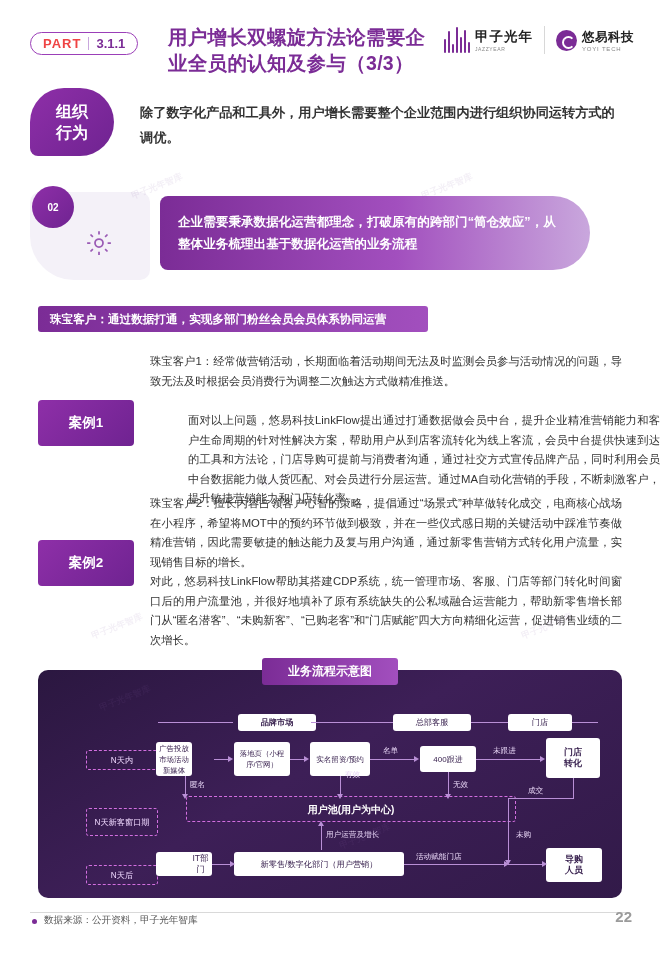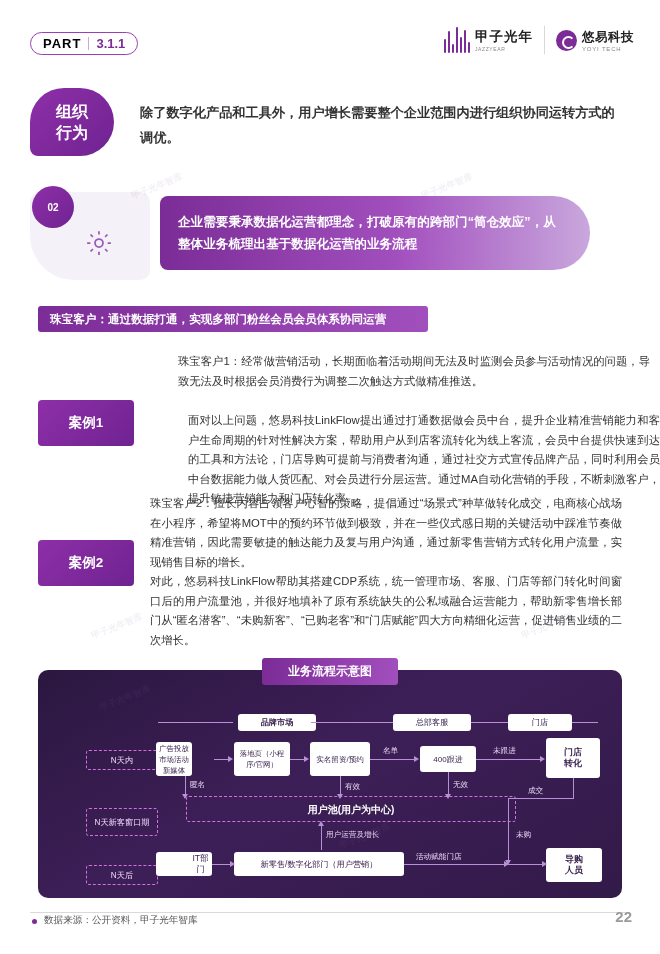--- a/index.html
+++ b/index.html
@@ -23,21 +23,21 @@
   .part-badge {
     position: absolute; left: 30px; top: 14px;
     border: 1.4px solid #9b3fb8;
     border-radius: 14px;
     padding: 3px 12px 3px 12px;
     display: flex; align-items: center; gap: 7px;
     background: #fff;
   }
   .part-label {
     font-size: 13px; font-weight: bold;
-    color: #000000; letter-spacing: 1px;
+    color: #ef4444; letter-spacing: 1px;
   }
   .part-sep {
     width: 1px; height: 13px; background: #c9a7dd;
   }
   .part-num {
     font-size: 13px; font-weight: bold; color: #7b2c96;
   }
   .title-block {
     position: absolute; left: 168px; top: 6px; width: 300px;
   }
@@ -137,21 +137,21 @@
     display: flex; align-items: center; justify-content: center;
   }
   #case1-label { top: 400px; }
   #case2-label { top: 540px; }
 
   .para {
     position: absolute; left: 150px; width: 472px;
     font-size: 11.3px; line-height: 19.5px; color: #333;
     text-align: justify;
   }
-  #para1 { top: 352px; margin-left: 28px; }
+  #para1 { top: 352px; }
   #para2 { top: 411px; margin-left: 38px; }
   #para3 { top: 494px; }
   #para4 { top: 572px; }
 
   
   .diagram {
     position: absolute; left: 38px; top: 670px;
     width: 584px; height: 228px;
     background: linear-gradient(150deg,#2b1740 0%, #3d1f57 45%, #321a49 100%);
     border-radius: 10px;
@@ -235,20 +235,24 @@
 </head>
 <body>
 
 <div class="header">
   <div class="part-badge">
     <span class="part-label">PART</span>
     <span class="part-sep"></span>
     <span class="part-num">3.1.1</span>
   </div>
 
+  <div class="title-block">
+    <div class="title-line">用户增长双螺旋方法论需要企</div>
+    <div class="title-line">业全员的认知及参与（3/3）</div>
+  </div>
 
   <div class="logo-area">
     <div class="logo-jz">
       <div class="logo-bars">
         <i style="height:14px"></i>
           <i style="height:22px"></i>
           <i style="height:9px"></i>
         <i style="height:26px"></i>
           <i style="height:16px"></i>
           <i style="height:23px"></i>
@@ -335,21 +339,21 @@
   <div class="d-line arrow-r" style="left:332px; top:89px; width:44px;"></div>
   <div class="d-line arrow-r" style="left:438px; top:89px; width:64px;"></div>
   <div class="d-lbl" style="left:345px; top:76px;">名单</div>
   <div class="d-lbl" style="left:455px; top:76px;">未跟进</div>
 
   <div class="d-dash" style="left:118px; top:126px; width:330px; height:26px; font-size:10px; font-weight:bold; color:#ffffff;">用户池(用户为中心)</div>
   <div class="d-vline arrow-d" style="left:147px; top:106px; height:18px;"></div>
   <div class="d-vline arrow-d" style="left:302px; top:106px; height:18px;"></div>
   <div class="d-vline arrow-d" style="left:410px; top:102px; height:22px;"></div>
   <div class="d-lbl" style="left:152px; top:110px;">匿名</div>
-  <div class="d-lbl" style="left:307px; top:112px;">有效</div>
+  <div class="d-lbl" style="left:307px; top:100px;">有效</div>
   <div class="d-lbl" style="left:415px; top:110px;">无效</div>
 
   <div class="d-vline" style="left:535px; top:108px; height:20px;"></div>
   <div class="d-line" style="left:470px; top:128px; width:66px;"></div>
   <div class="d-vline arrow-d" style="left:470px; top:128px; height:62px;"></div>
   <div class="d-lbl" style="left:490px; top:116px;">成交</div>
 
   <div class="d-box" style="left:508px; top:178px; width:56px; height:34px; font-size:9px; font-weight:bold;">
     <span style="white-space:pre-line">导购
 人员</span>

